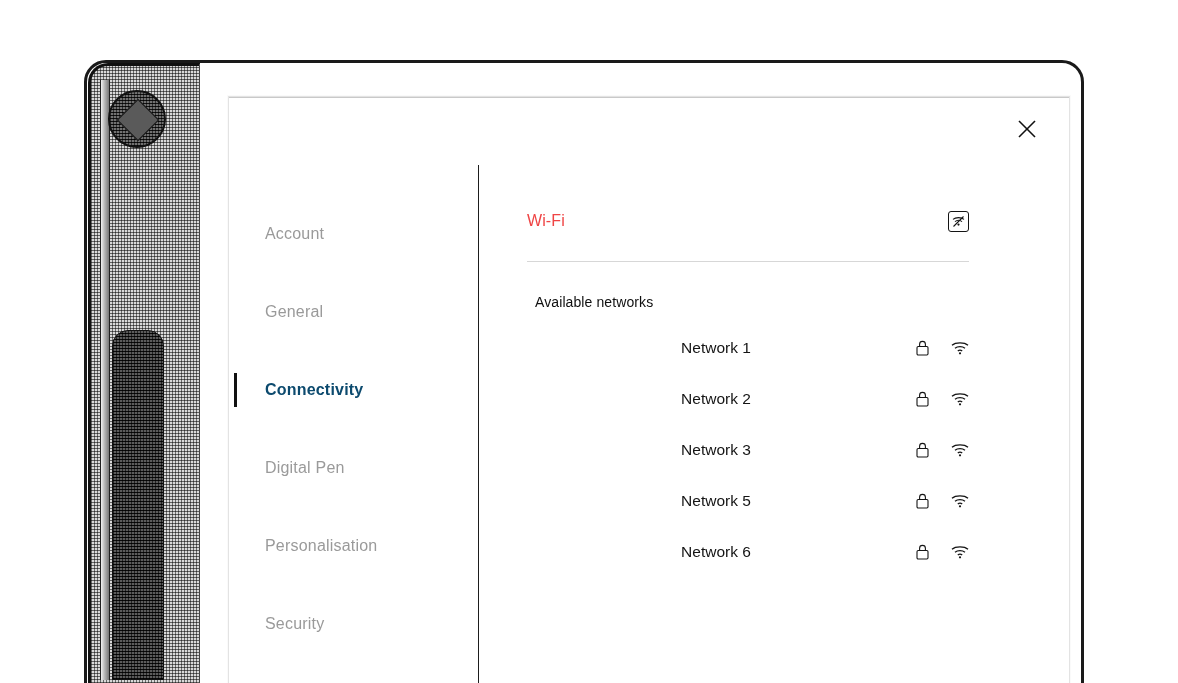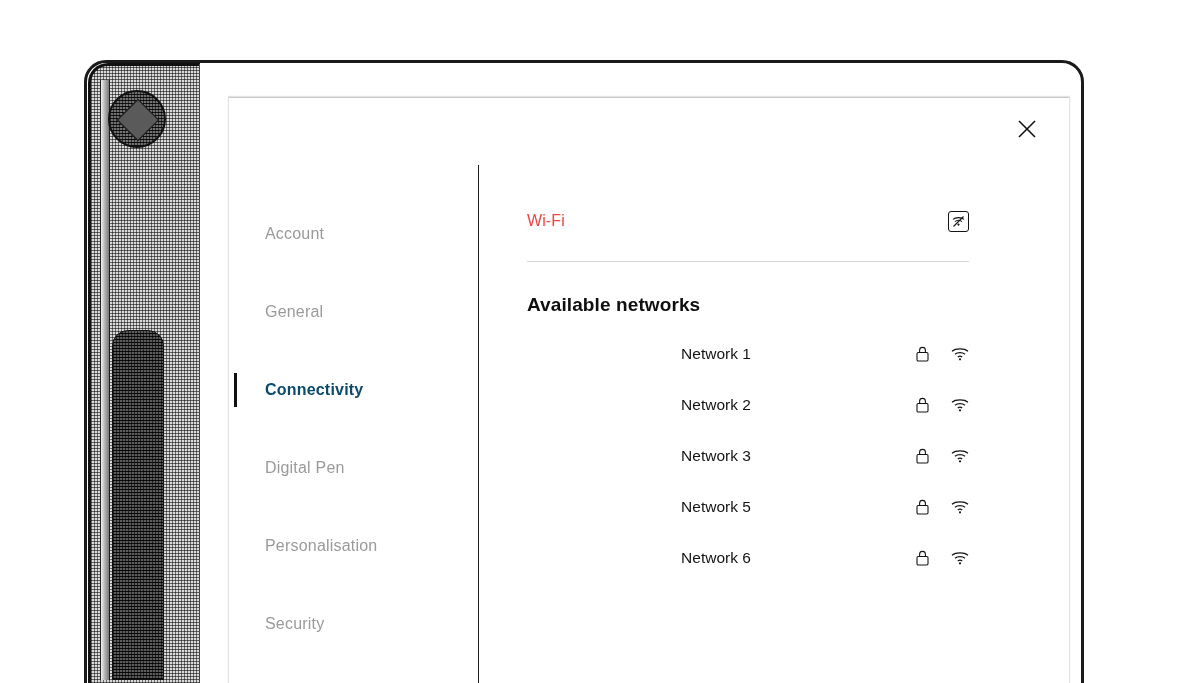--- a/index.html
+++ b/index.html
@@ -206,23 +206,23 @@
     display: flex;
     align-items: center;
     color: #141414;
   }
   .divider {
     margin: 14px 100px 0 0;
     height: 1px;
     background: #d7d7d7;
   }
   .section-title {
-    margin: 32px 0 12px 0;
-    font-size: 19px;
-    font-weight: 700;
+    margin: 32px 0 12px 8px;
+    font-size: 14px;
+    font-weight: 400;
     color: #0f0f0f;
     letter-spacing: 0.1px;
   }
   .net-row {
     display: flex;
     align-items: center;
     height: 51px;
     padding-right: 100px;
     cursor: pointer;
     text-align: center;

